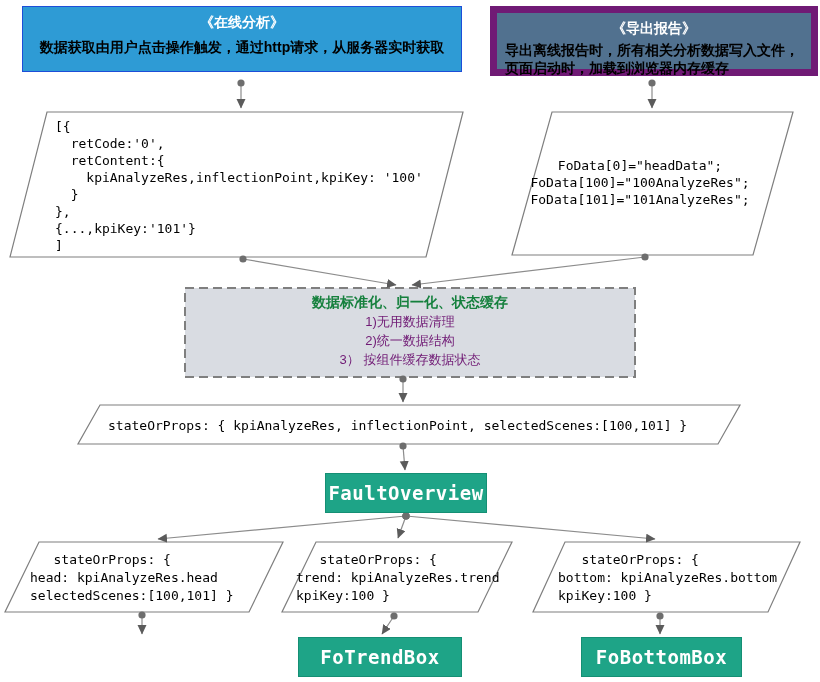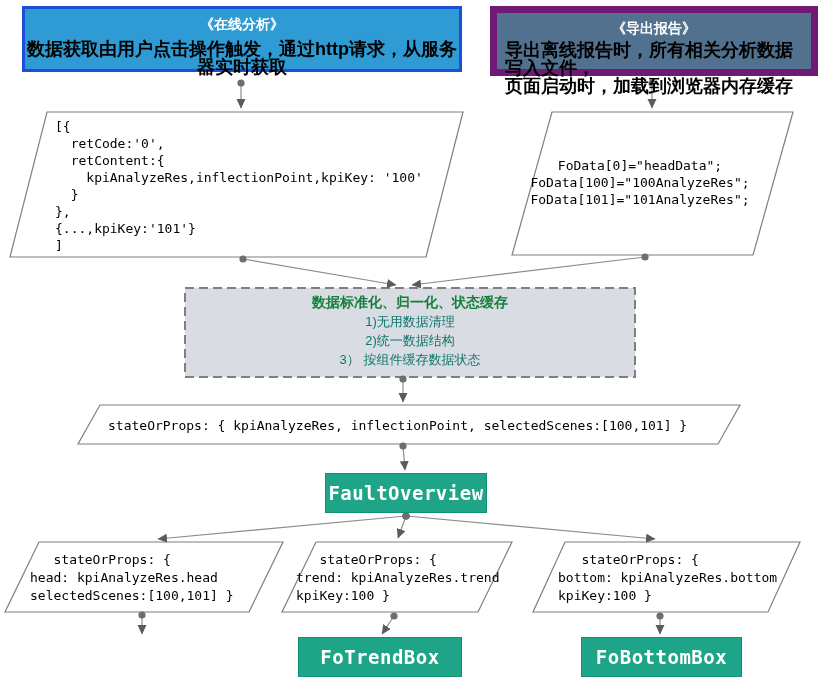--- a/index.html
+++ b/index.html
@@ -4,39 +4,39 @@
 <style>
   html,body{margin:0;padding:0;background:#fff;}
   #stage{
     position:relative;width:820px;height:682px;background:#fff;overflow:hidden;
     font-family:"Liberation Sans","DejaVu Sans",sans-serif;
   }
   #wires{position:absolute;left:0;top:0;z-index:1;pointer-events:none;}
   .node{position:absolute;z-index:2;box-sizing:border-box;}
   .banner{color:#000;text-align:center;}
   .banner .btitle{font-weight:bold;color:#fff;font-size:14px;line-height:20px;padding-top:5px;}
-  .banner .bdesc{font-weight:bold;font-size:18px;line-height:18px;white-space:pre-line;}
-  .banner-online{left:22px;top:6px;width:440px;height:66px;background:#2E9BD5;border:3px solid #1d4ed8;}
+  .banner .bdesc{font-weight:bold;font-size:14px;line-height:18px;white-space:pre-line;}
+  .banner-online{left:22px;top:6px;width:440px;height:66px;background:#2E9BD5;border:1px solid #1d4ed8;}
   .banner-online .bdesc{padding-top:6px;}
   .banner-export{left:490px;top:6px;width:328px;height:70px;background:#51718F;border:7px solid #701a75;}
   .banner-export .bdesc{text-align:left;padding:3px 6px 0 8px;}
   .code{
     position:absolute;z-index:3;white-space:pre;color:#000;
     font-family:"DejaVu Sans Mono","Liberation Mono",monospace;
     font-size:13px;line-height:17px;
   }
   .code-online{left:55px;top:118px;}
   .code-export{left:512px;top:157px;width:256px;text-align:center;}
   .code-state{left:108px;top:417px;}
   .code-head{left:30px;top:551px;line-height:18px;}
   .code-trend{left:296px;top:551px;line-height:18px;}
   .code-bottom{left:558px;top:551px;line-height:18px;}
   .norm{left:184px;top:287px;width:452px;height:90px;z-index:3;text-align:center;}
   .norm .ntitle{color:#15803d;font-weight:bold;font-size:14px;padding-top:7px;}
-  .norm .nstep{color:#0f766e;font-size:13px;line-height:19px;}
+  .norm .nstep{color:#701a75;font-size:13px;line-height:19px;}
   .norm .nstep:first-of-type{margin-top:4px;}
   .gbox{
     background:#1EA487;border:1px solid #158f74;color:#fff;text-align:center;
     font-family:"DejaVu Sans Mono","Liberation Mono",monospace;
     font-weight:bold;font-size:19px;letter-spacing:0.5px;
   }
   .gbox span{display:block;}
   .g-fault{left:325px;top:473px;width:162px;height:40px;line-height:38px;}
   .g-head{left:62px;top:637px;width:161px;height:41px;line-height:39px;}
   .g-trend{left:298px;top:637px;width:164px;height:40px;line-height:38px;}

